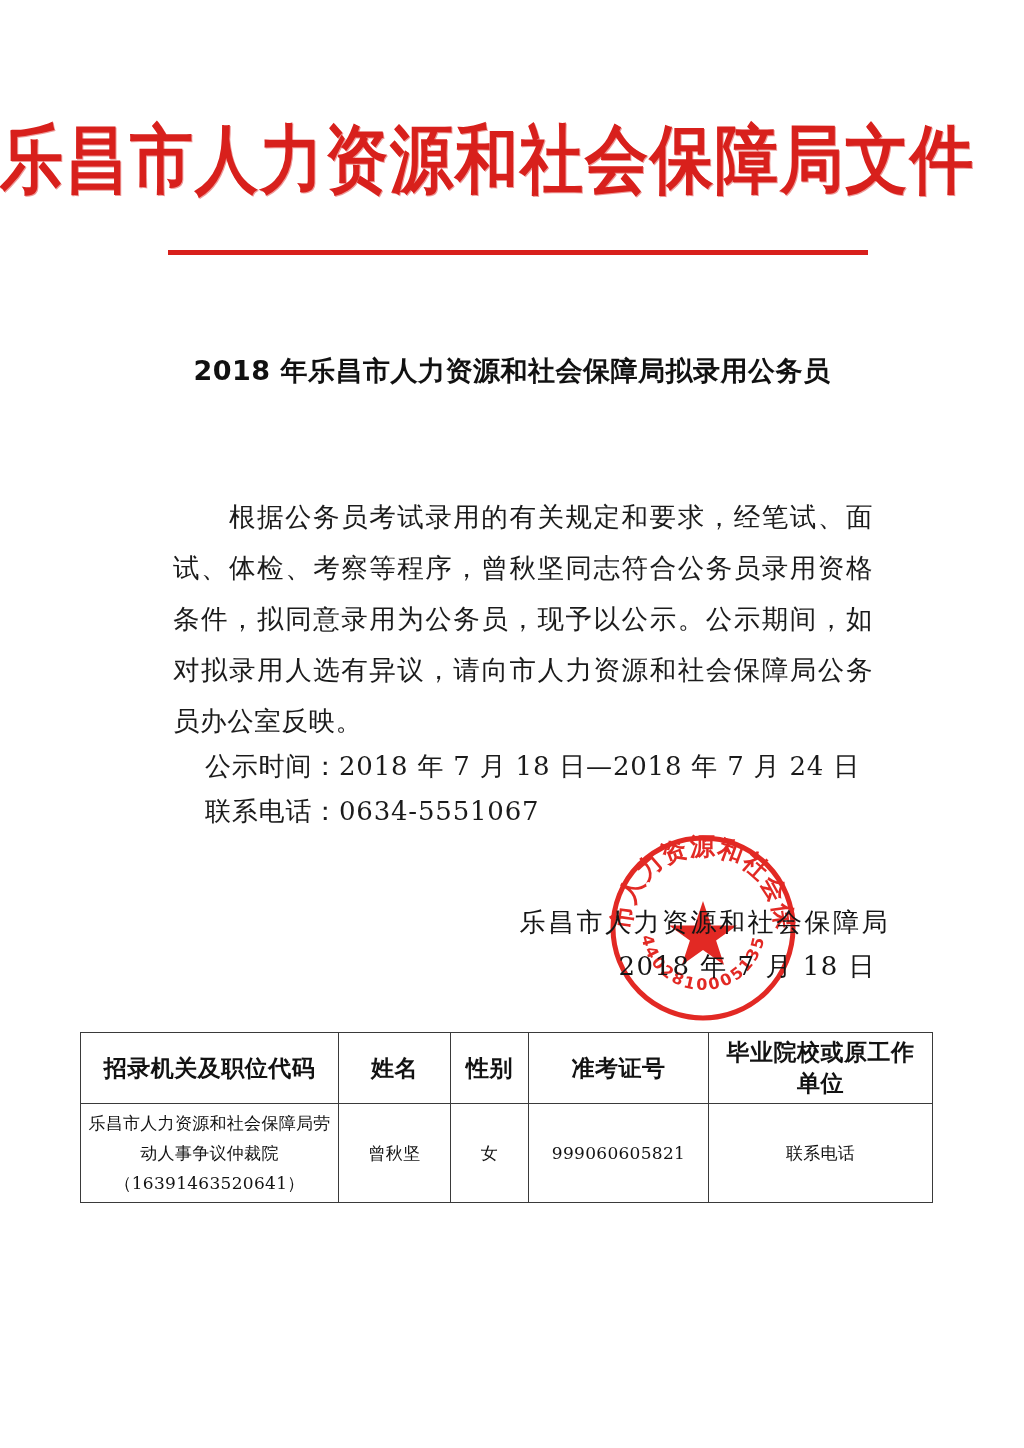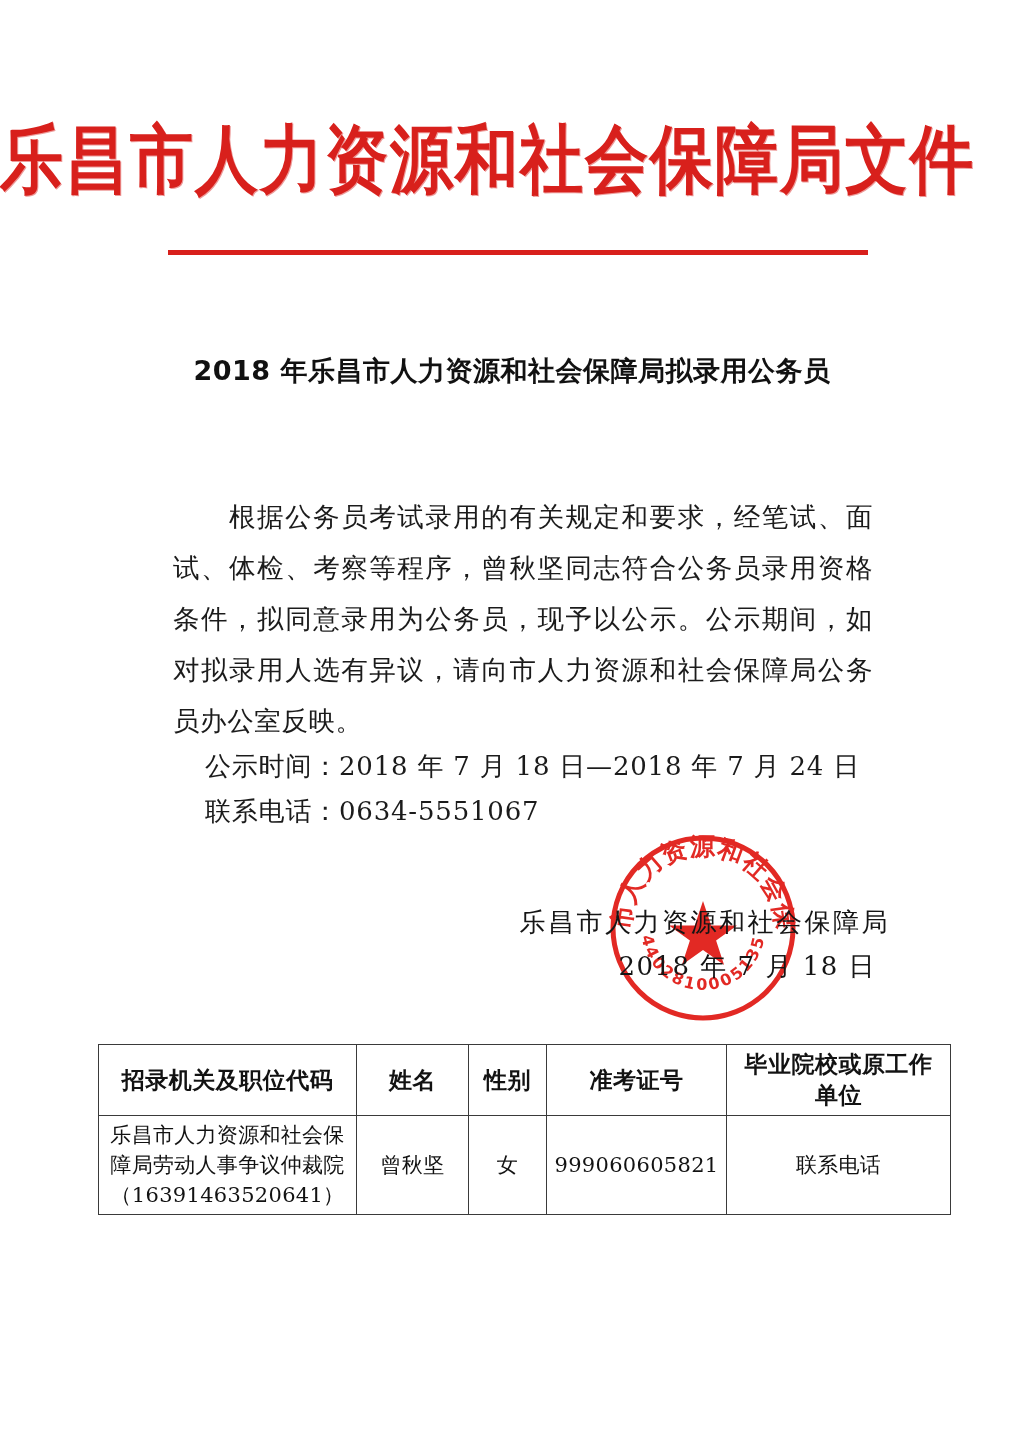--- a/index.html
+++ b/index.html
@@ -134,45 +134,44 @@
     height: 190px;
     z-index: 2;
     opacity: 0.93;
     pointer-events: none;
   }
   .seal svg { display: block; width: 190px; height: 190px; }
 
   
   .data-table {
     position: absolute;
-    left: 98px;
+    left: 80px;
     top: 1032px;
     width: 852px;
     border-collapse: collapse;
     table-layout: fixed;
-    margin-top: 12px;
   }
   .data-table th,
   .data-table td {
     border: 1px solid #3a3a3a;
     text-align: center;
     vertical-align: middle;
     font-family: "DejaVu Serif", "Liberation Serif", serif;
     color: #121212;
     padding: 4px 6px;
   }
   .data-table th {
     height: 48px;
     font-size: 23px;
     font-weight: bold;
     letter-spacing: 0.5px;
   }
   .data-table td {
     height: 90px;
-    font-size: 21px;
+    font-size: 17px;
     font-weight: normal;
     letter-spacing: 0.3px;
   }
   .col-agency  { width: 258px; }
   .col-name    { width: 112px; }
   .col-gender  { width: 78px;  }
   .col-exam    { width: 180px; }
   .col-school  { width: 224px; }
 
   .cell-agency {

